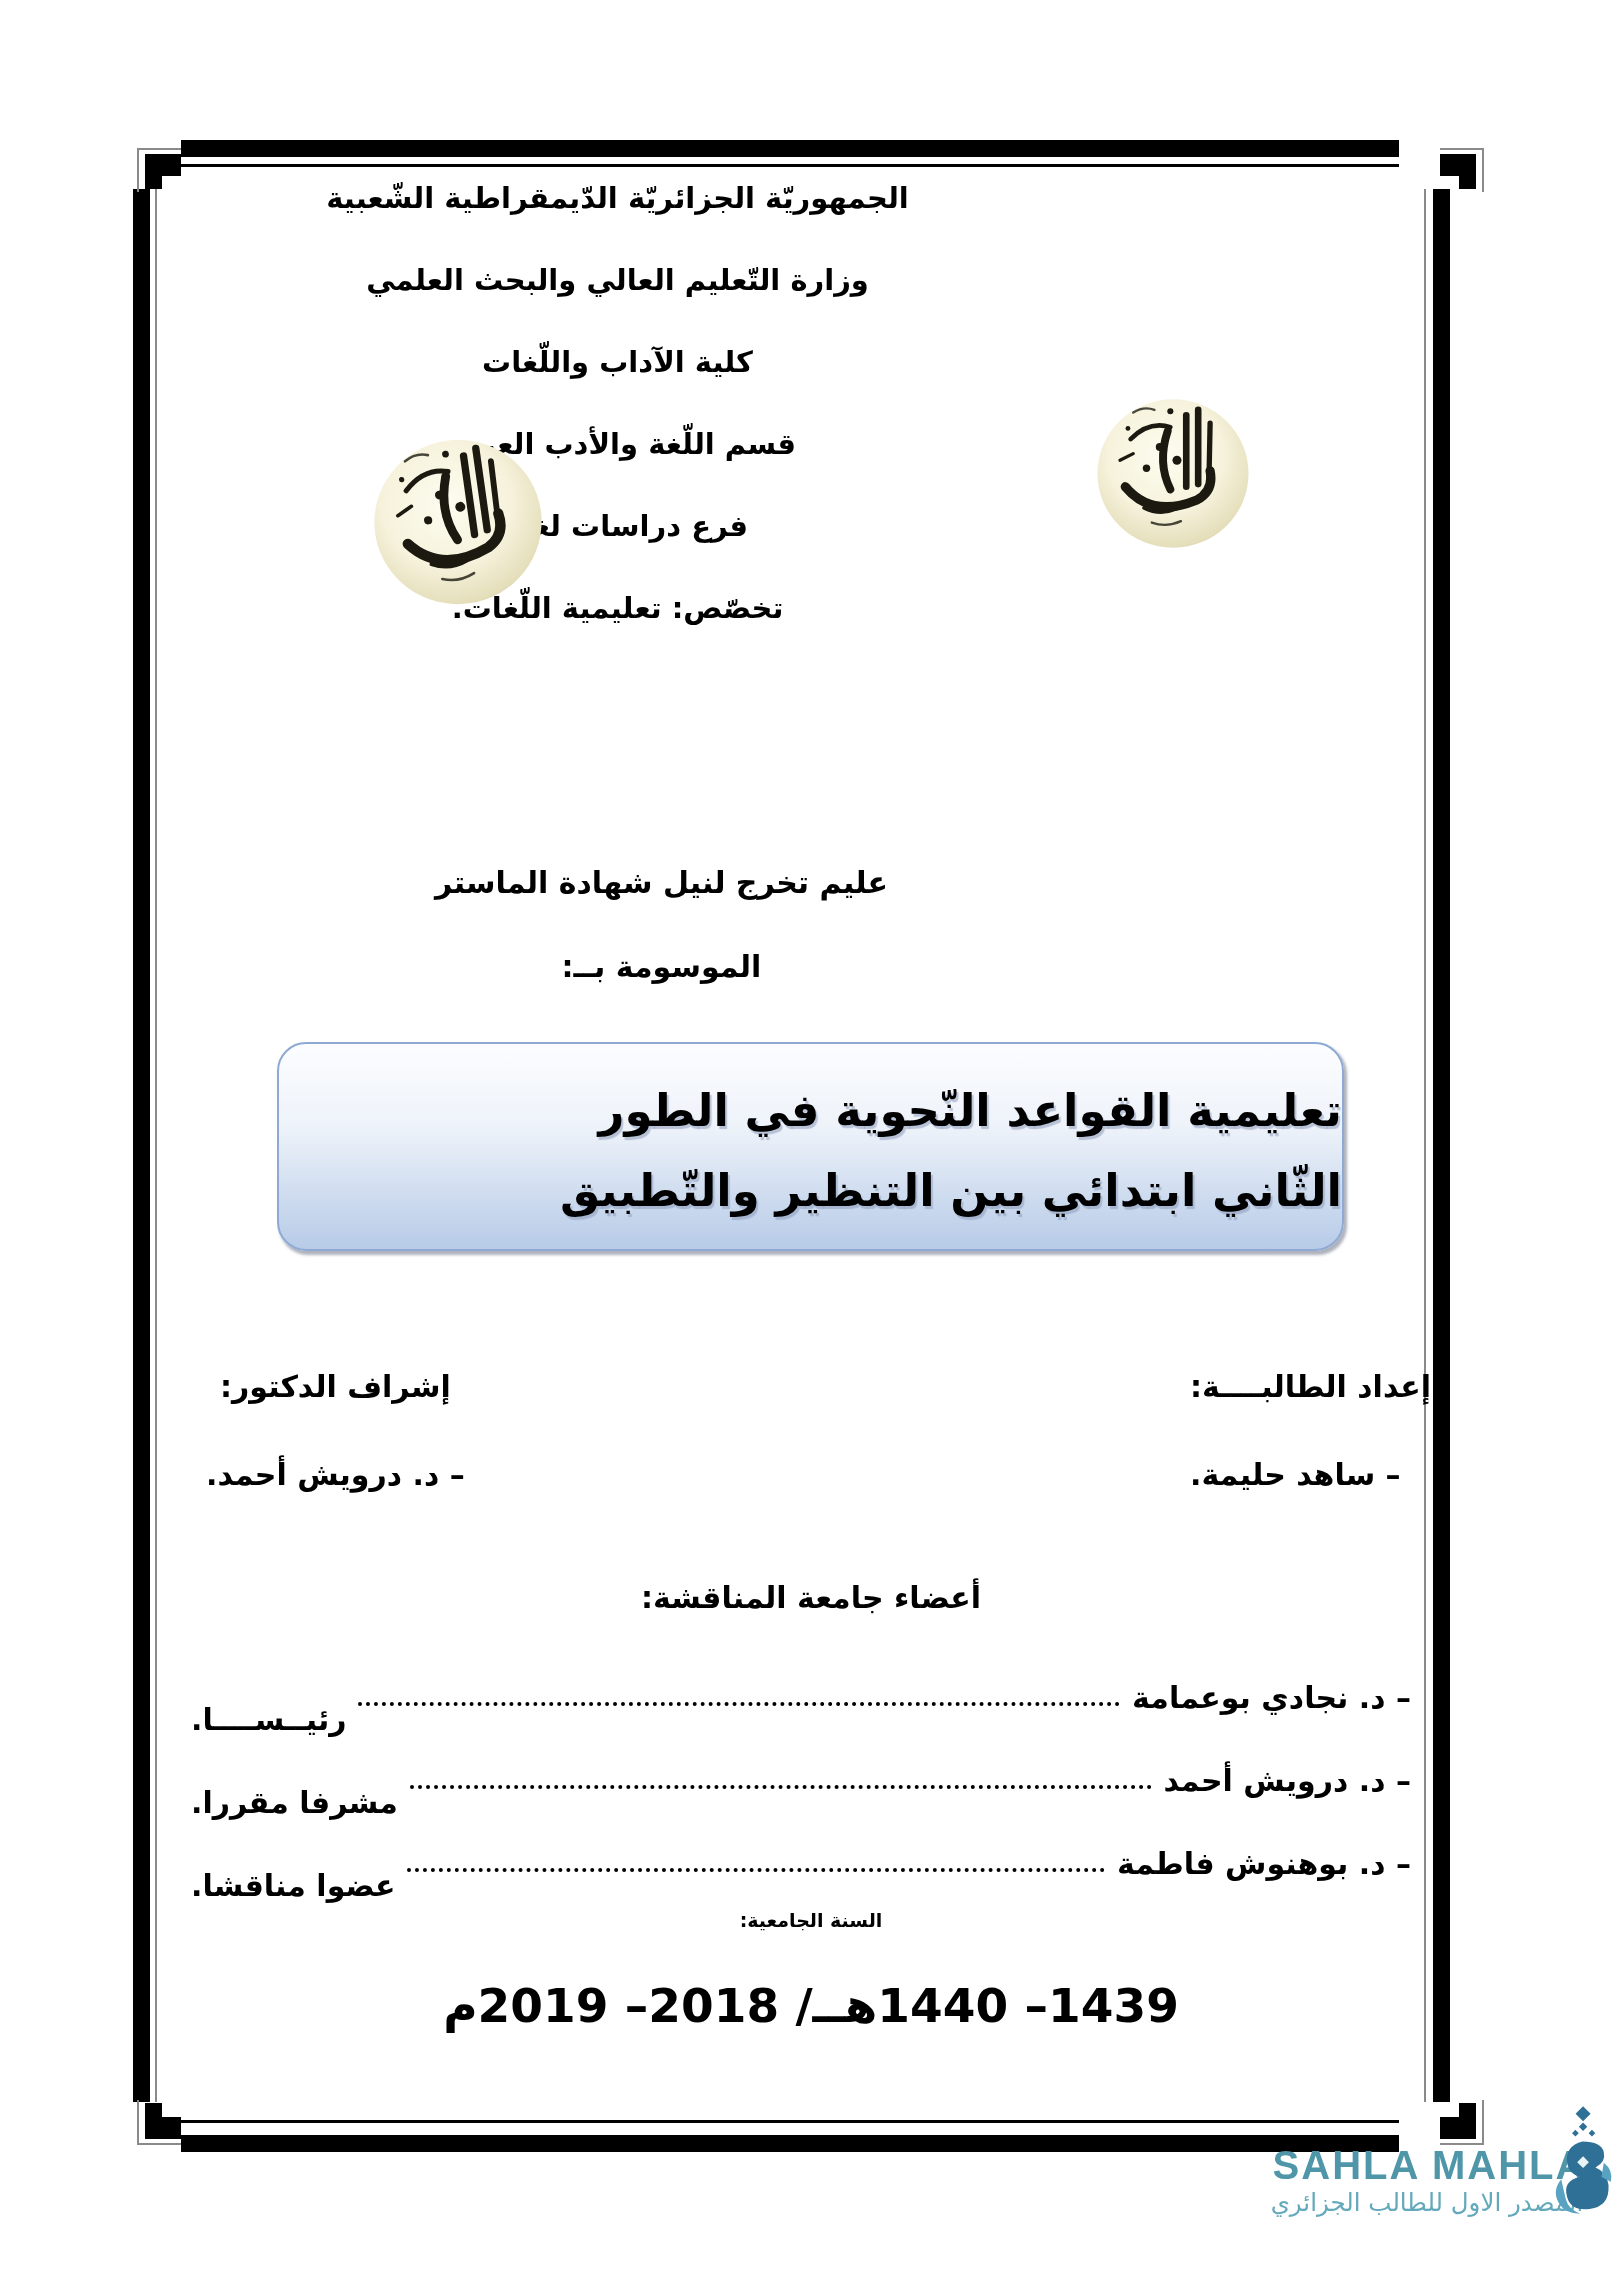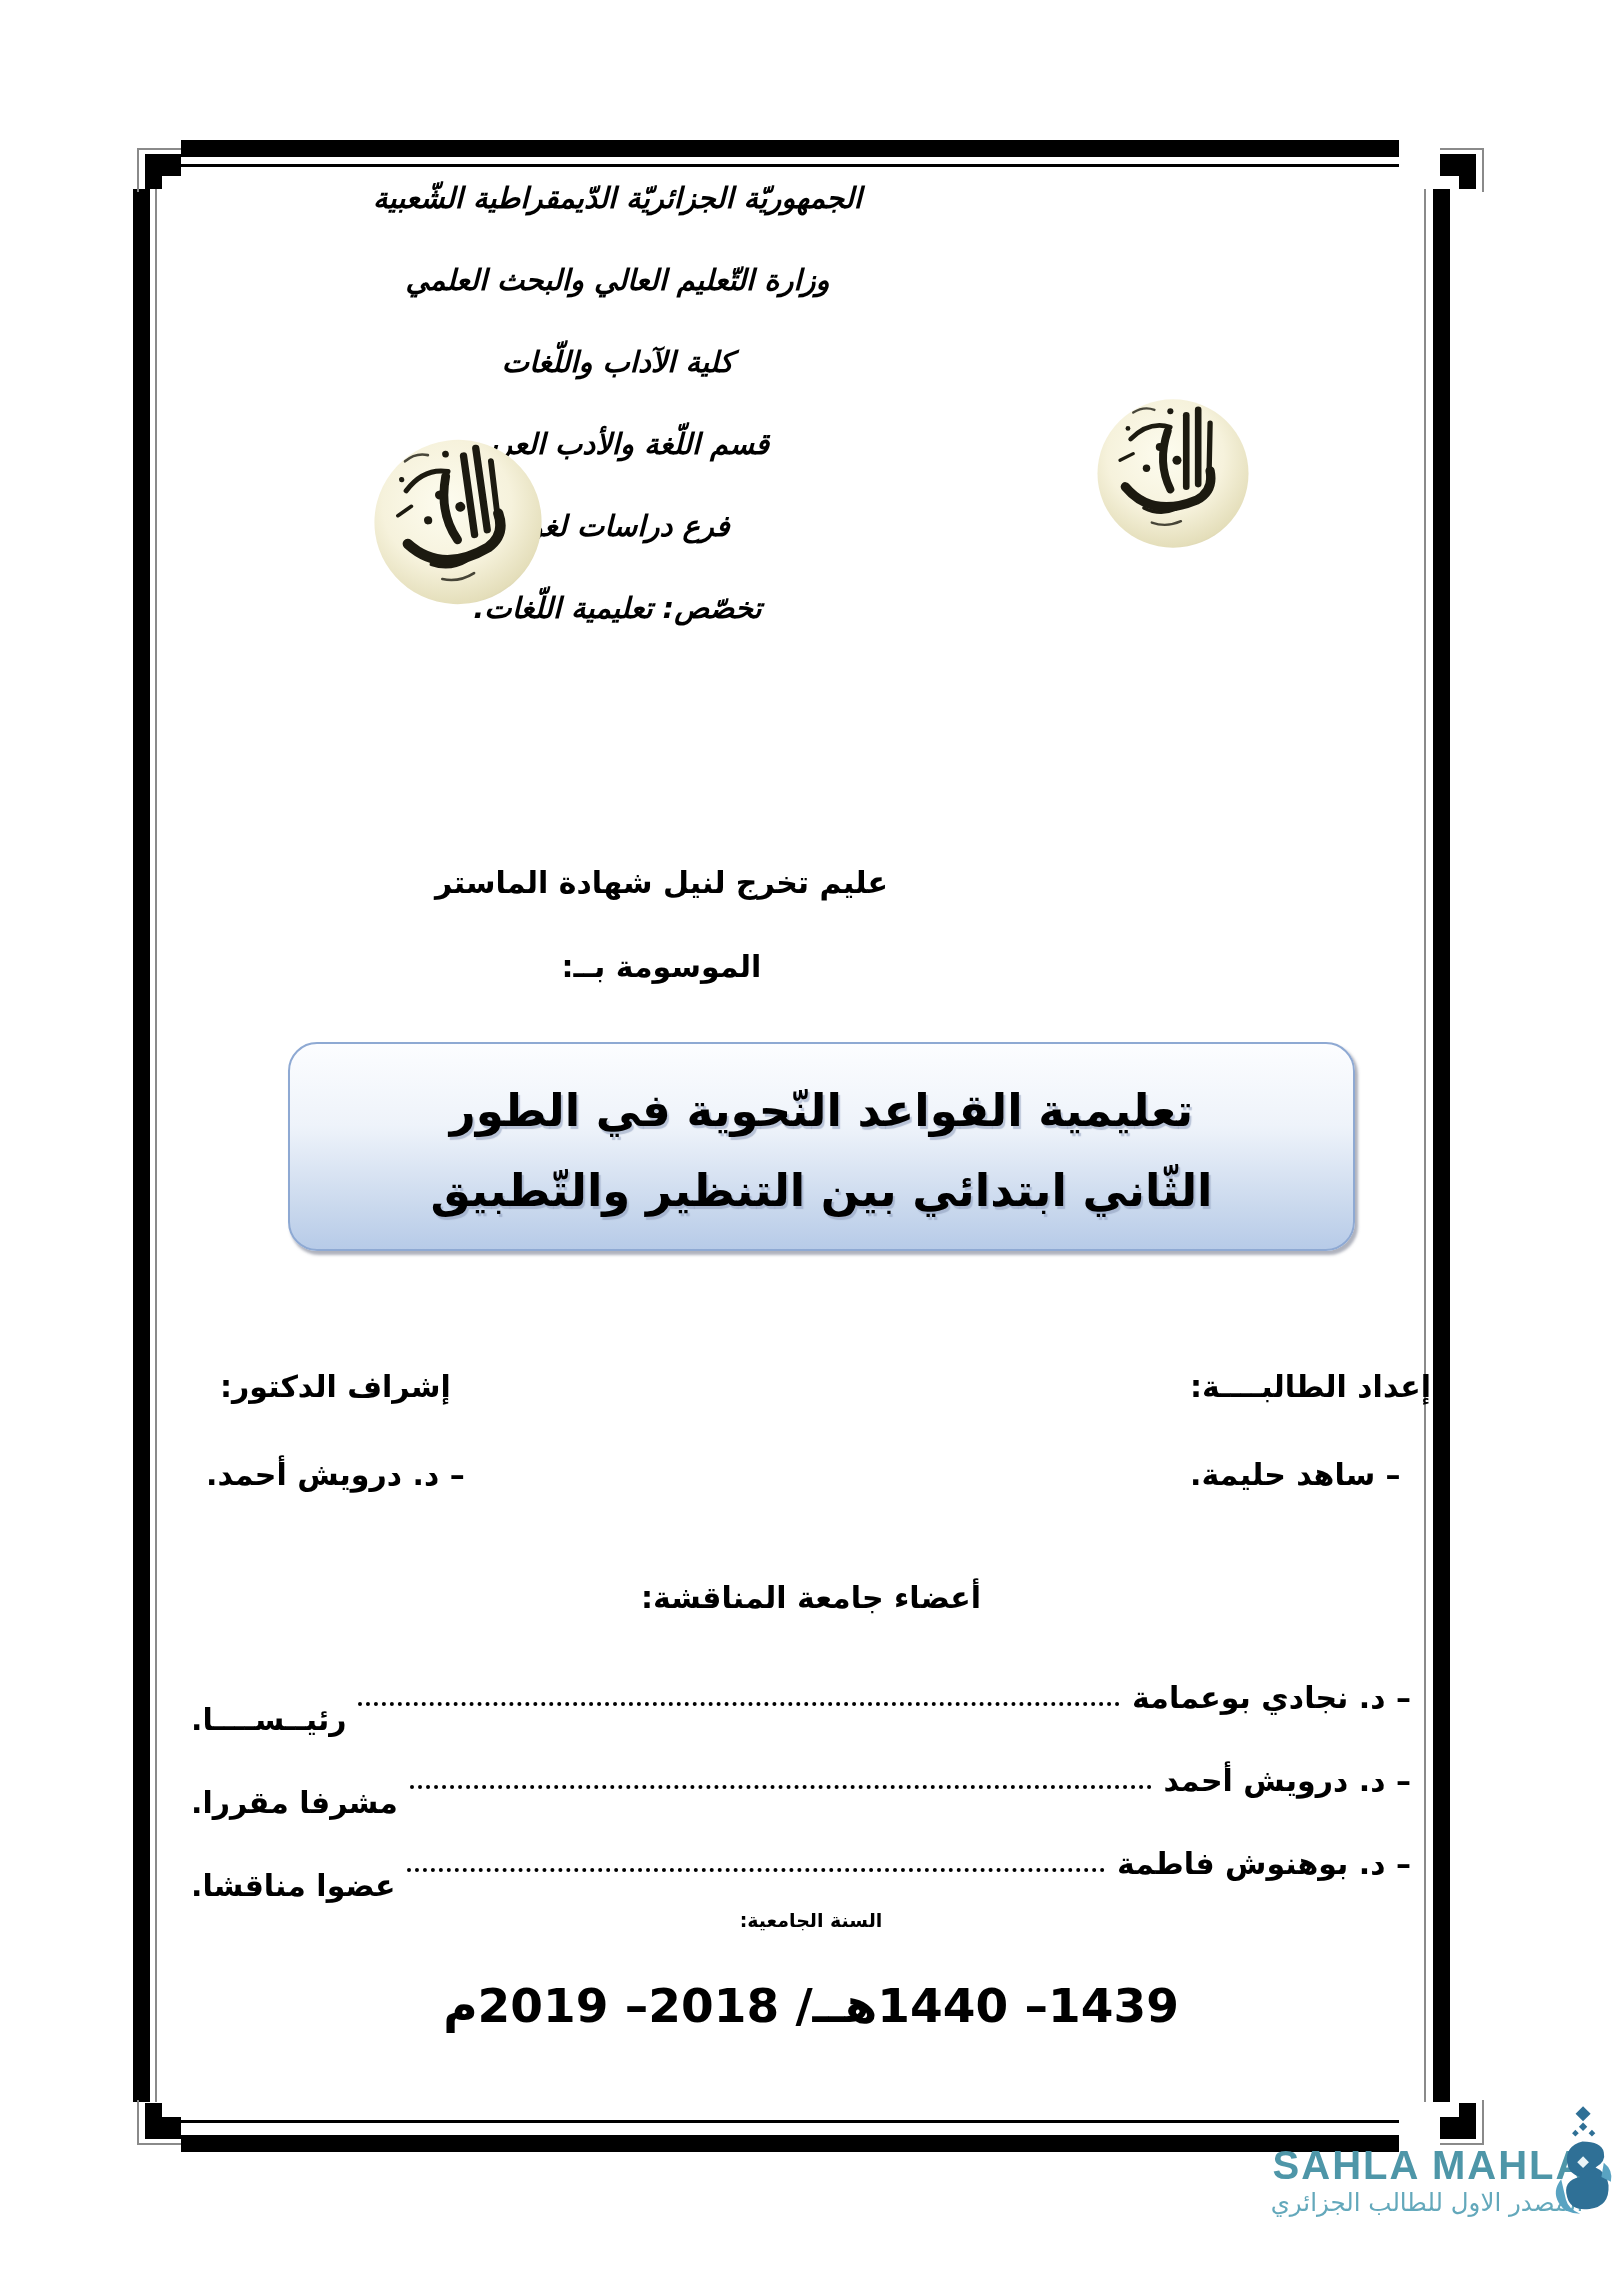--- a/index.html
+++ b/index.html
@@ -35,42 +35,42 @@
   .g-tr-v { left:1482px; top:148px;  width:2px;  height:44px; }
   .g-bl-h { left:137px;  top:2143px; width:44px; height:2px; }
   .g-bl-v { left:137px;  top:2100px; width:2px;  height:44px; }
   .g-br-h { left:1440px; top:2143px; width:44px; height:2px; }
   .g-br-v { left:1482px; top:2100px; width:2px;  height:44px; }
 
   
   .arabic { font-family:"DejaVu Sans", sans-serif; font-weight:bold; color:#000; }
   .header-block {
     position:absolute; left:147px; top:157px; width:941px;
-    text-align:center; font-size:29px;font-style:italic;
+    text-align:center; font-size:29px;
   }
   .header-line { line-height:82px; white-space:nowrap; }
   .header-line.gap { margin-top:25.5px; }
 
   .seal { position:absolute; }
   .seal-right { left:1091px; top:394px; width:164px; height:159px; }
   .seal-left  { left:370px;  top:429px; width:176px; height:186px; transform:rotate(-8deg); }
   .seal svg { width:100%; height:100%; }
 
   .memo-block {
     position:absolute; left:98px; top:841px; width:1127px;
     text-align:center; font-size:30px;
   }
   .memo-line { line-height:84px; }
 
   .title-box {
-    position:absolute; left:288px; top:1042px; width:1067px; height:209px;
+    position:absolute; left:277px; top:1042px; width:1067px; height:209px;
     border:2px solid #8ea9d3; border-radius:29px;
     background:linear-gradient(180deg,#fcfdff 0%,#eef3fa 40%,#c9d8ed 80%,#b7cbe8 100%);
     box-shadow:2.9px 3.9px 2.9px rgba(110,115,135,0.55);
-    text-align:center; padding-top:27.4px;
+    padding-top:27.4px;
   }
   .title-line {
     font-size:45px; font-weight:bold; line-height:80px; white-space:nowrap;
     text-shadow:2px 2.9px 1px rgba(140,155,185,0.55);
   }
 
   .prep-col { position:absolute; top:1343px; font-size:30px; }
   .prep-right { right:190px; text-align:left; }
   .prep-left  { left:206px;  text-align:center; }
   .prep-line { line-height:88px; white-space:nowrap; }

